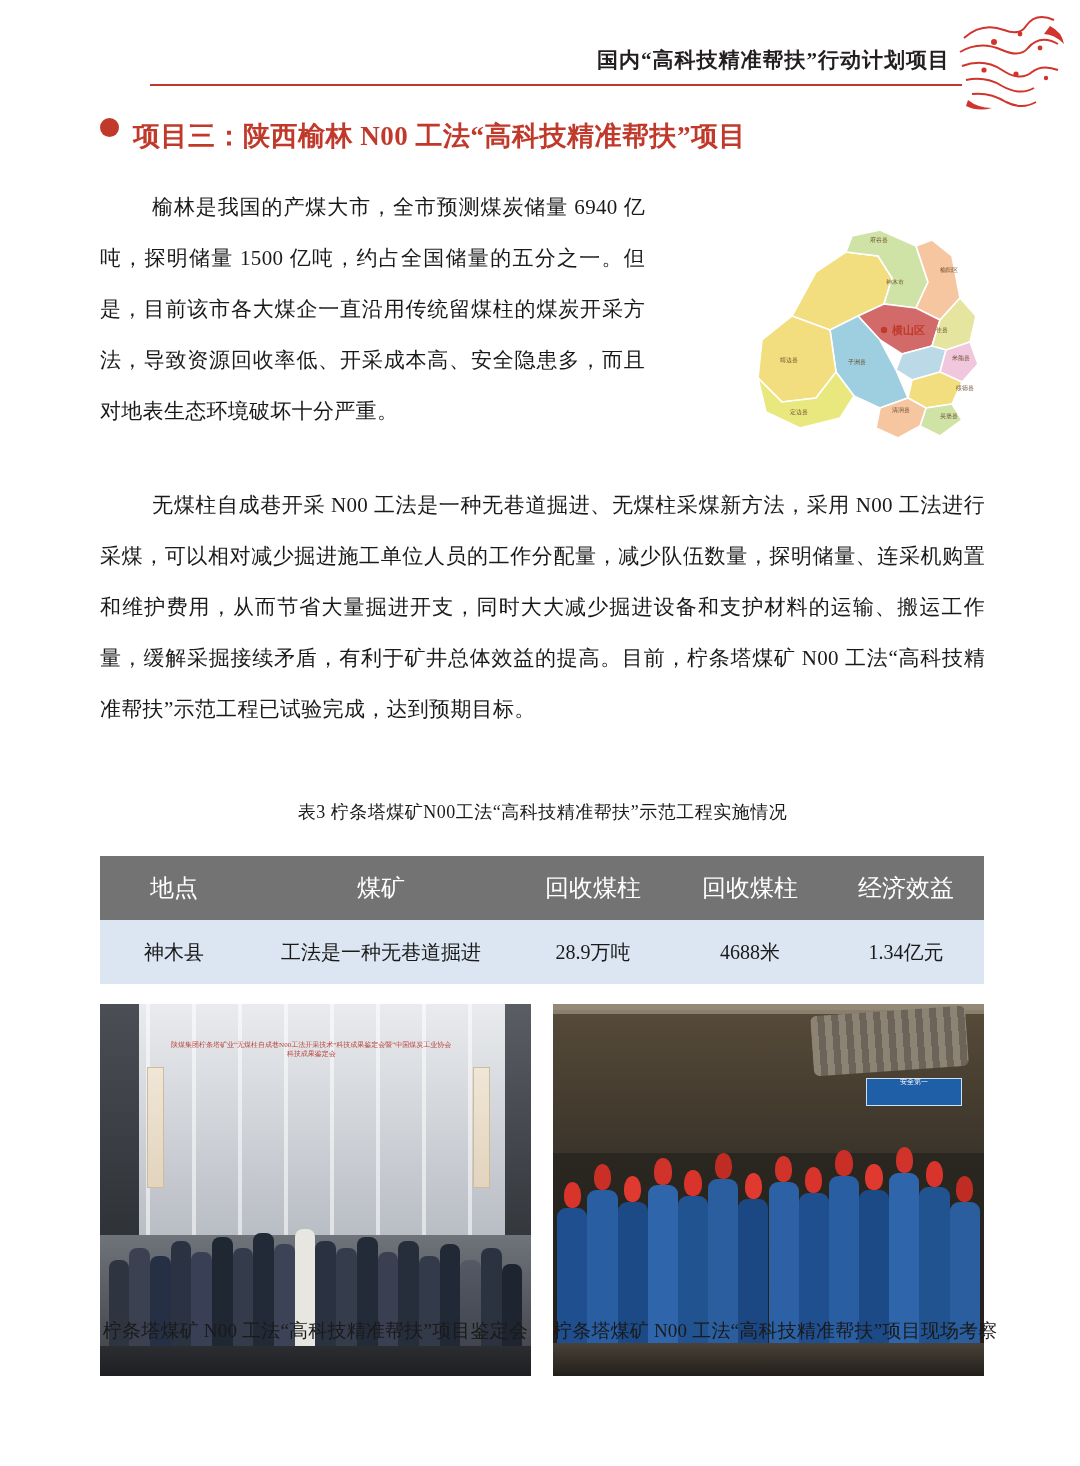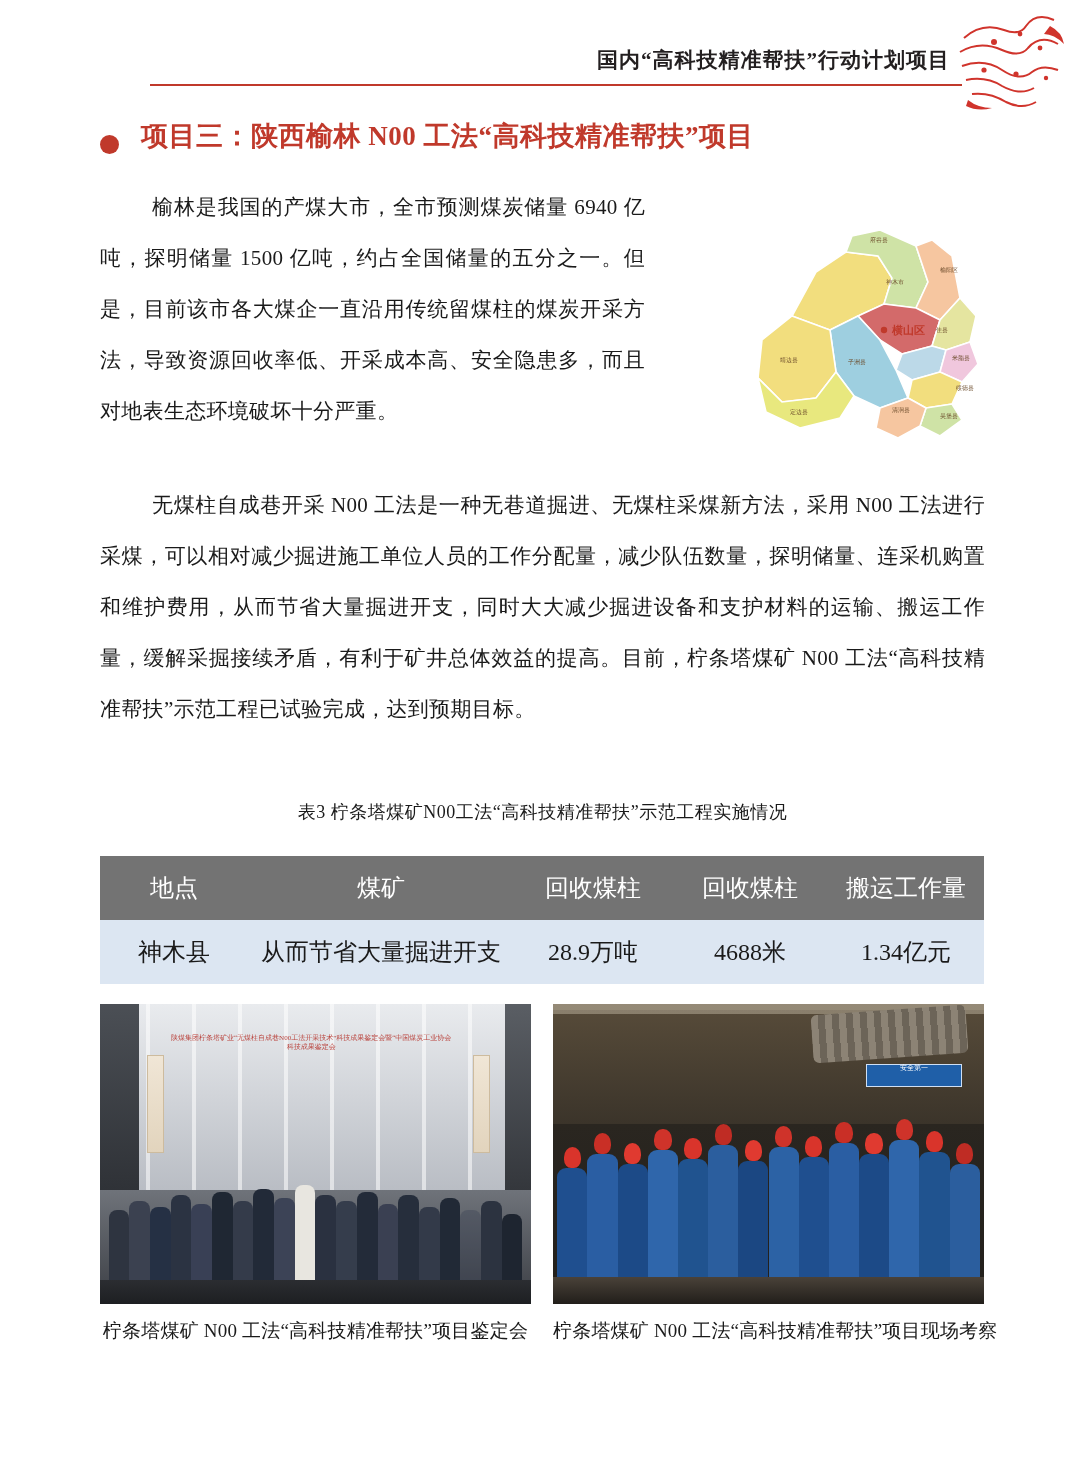--- a/index.html
+++ b/index.html
@@ -61,22 +61,22 @@
     inset: 0;
     color: #d0342c;
   }
 
   
   .section-heading {
     position: absolute;
     top: 118px;
     left: 100px;
     display: flex;
-    align-items: flex-end;
-    gap: 22px;
+    align-items: flex-start;
+    gap: 14px;
   }
   .bullet-dot {
     width: 19px;
     height: 19px;
     border-radius: 50%;
     background: #c0392b;
     flex: none;
   }
   .section-heading-text {
     font-size: 27px;
@@ -148,21 +148,21 @@
     font-weight: normal;
     font-size: 24px;
     height: 62px;
     text-align: center;
     font-family: "Liberation Serif", serif;
     border: none;
   }
   .data-table td {
     background: #dce6f2;
     color: #1a1a1a;
-    font-size: 24px;
+    font-size: 20px;
     height: 62px;
     text-align: center;
     font-family: "Liberation Serif", serif;
     border: none;
   }
   .col-1 { width: 148px; }
   .col-2 { width: 266px; }
   .col-3 { width: 158px; }
   .col-4 { width: 156px; }
   .col-5 { width: 156px; }
@@ -173,21 +173,21 @@
     top: 1004px;
     left: 100px;
     width: 884px;
     height: 300px;
     display: flex;
     gap: 22px;
   }
   .photo {
     position: relative;
     width: 431px;
-    height: 300px;
+    height: 372px;
     overflow: hidden;
   }
 
   
   .photo-hall {
     background: linear-gradient(#d8dbe0 0%, #c8ccd3 38%, #a9aeb6 52%, #6f737a 62%, #3b3e44 100%);
   }
   .hall-wall {
     position: absolute; left: 0; top: 0; width: 100%; height: 62%;
     background:
@@ -360,27 +360,27 @@
         <col class="col-3">
         <col class="col-4">
         <col class="col-5">
     </colgroup>
     <thead>
       <tr>
         <th>地点</th>
         <th>煤矿</th>
         <th>回收煤柱</th>
         <th>回收煤柱</th>
-        <th>搬运工作量</th>
+        <th>经济效益</th>
       </tr>
     </thead>
     <tbody>
       <tr>
         <td>神木县</td>
-        <td>从而节省大量掘进开支</td>
+        <td>工法是一种无巷道掘进</td>
         <td>28.9万吨</td>
         <td>4688米</td>
         <td>1.34亿元</td>
       </tr>
     </tbody>
   </table>
 
   <div class="photos">
 
     <div class="photo photo-hall">

